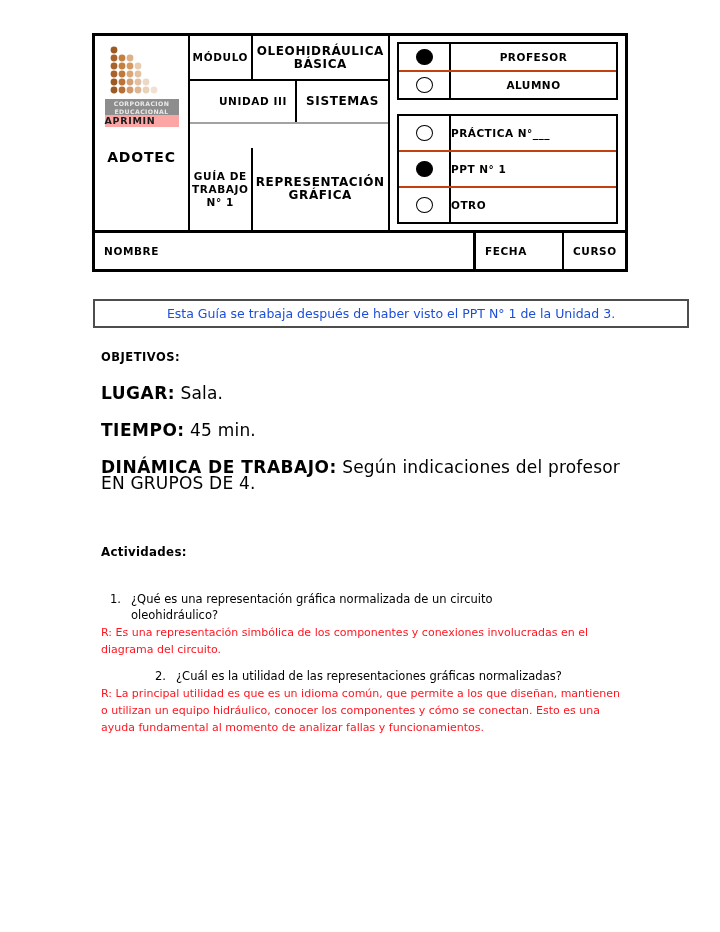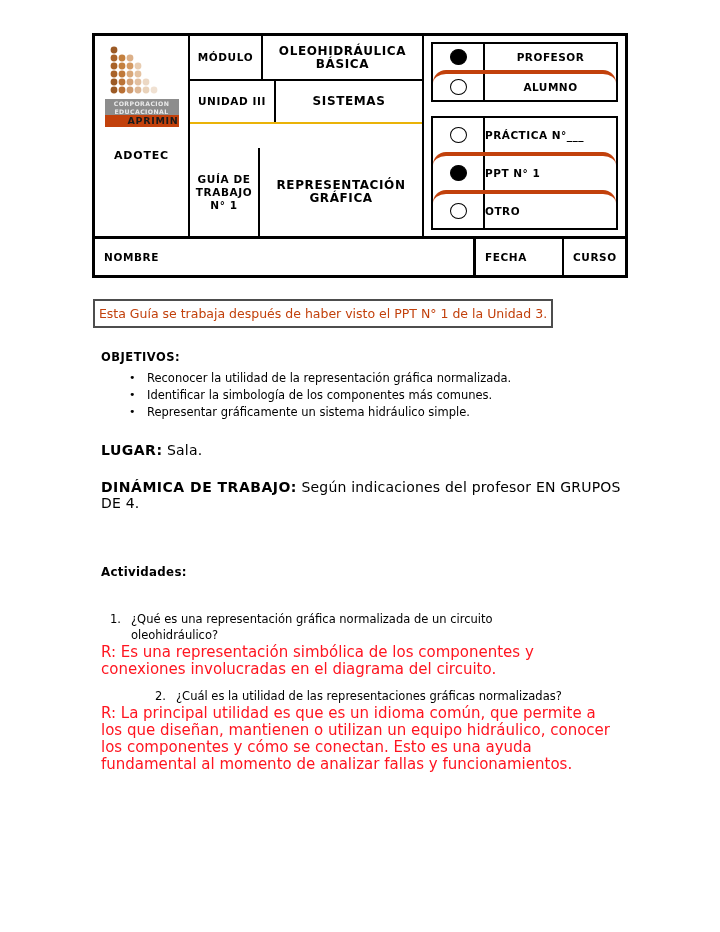--- a/index.html
+++ b/index.html
@@ -67,49 +67,49 @@
     color: #e9e9e9;
     font-size: 6.2px;
     font-weight: bold;
     letter-spacing: 0.4px;
     line-height: 7.2px;
     text-align: center;
     font-family: "DejaVu Sans", sans-serif;
     padding: 1px 0 0 0;
   }
   .logo-aprimin {
-    background: #c2410c;
+    background: #fca5a5;
     color: #1b1b1b;
     font-size: 9.5px;
     font-weight: bold;
     letter-spacing: 0.7px;
     line-height: 11px;
-    text-align: right;
+    text-align: left;
     padding: 0 0 1px 0;
   }
   .adotec {
-    font-size: 11px;
+    font-size: 14px;
     font-weight: bold;
     letter-spacing: 0.8px;
     margin-top: 22px;
   }
 
   .ht-mid {
-    width: 234px;
+    width: 200px;
     box-sizing: border-box;
     border-right: 2px solid #000;
     display: flex;
     flex-direction: column;
   }
   .ht-row {
     display: flex;
     align-items: stretch;
   }
   .ht-row.r1 { height: 43px; border-bottom: 2px solid #000; }
-  .ht-row.r2 { height: 41px; border-bottom: 2px solid #eab308; }
+  .ht-row.r2 { height: 41px; border-bottom: 2px solid #a3a3a3; padding-left: 21px; }
   .ht-row.r3 { flex: 1 1 auto; margin-top: 24px; }
   .ht-cell-l {
     width: 86px;
     box-sizing: border-box;
     border-right: 2px solid #000;
     display: flex;
     align-items: center;
     justify-content: center;
     text-align: center;
     font-size: 10.5px;
@@ -145,21 +145,21 @@
   .chk-table {
     border: 2px solid #000;
     box-sizing: border-box;
   }
   .chk-table.second { margin-top: 14px; }
   .chk-row {
     display: flex;
     align-items: stretch;
     min-height: 26px;
   }
-  .chk-row + .chk-row { border-top: 4px solid #c2410c; border-radius: 13px; }
+  .chk-row + .chk-row { border-top: 2px solid #c2410c; }
   .chk-box {
     width: 52px;
     box-sizing: border-box;
     border-right: 2px solid #000;
     display: flex;
     align-items: center;
     justify-content: center;
   }
   .dot {
     width: 17px;
@@ -199,29 +199,29 @@
   }
   .nb-nombre { width: 381px; border-right: 3px solid #000; }
   .nb-fecha  { width: 88px;  border-right: 2px solid #000; }
   .nb-curso  { flex: 1 1 auto; }
 
   
   .instr-box {
     position: absolute;
     left: 93px;
     top: 299px;
-    width: 460px;
+    width: 596px;
     height: 29px;
     box-sizing: border-box;
     border: 2px solid #4d4d4d;
     display: flex;
     align-items: center;
     justify-content: center;
     font-size: 12.5px;
-    color: #c2410c;
+    color: #1d4ed8;
   }
 
   
   .body-area {
     position: absolute;
     left: 101px;
     top: 350px;
     width: 530px;
   }
   .lbl-bold {
@@ -242,21 +242,21 @@
   }
   .obj-list li::before {
     content: "\2022";
     position: absolute;
     left: -18px;
     top: -1px;
     font-size: 11px;
   }
   .kv-line {
     margin-top: 21px;
-    font-size: 14px;
+    font-size: 17px;
     line-height: 16px;
   }
   .kv-line .k {
     font-weight: bold;
     letter-spacing: 0.5px;
   }
   .kv-line .v { letter-spacing: 0.2px; }
 
   .act-title {
     margin-top: 54px;
@@ -276,21 +276,21 @@
     flex: 0 0 30px;
     text-align: right;
     padding-right: 10px;
     box-sizing: border-box;
   }
   .q-text { flex: 1 1 auto; max-width: 392px; }
   .q-indent { padding-left: 45px; }
 
   .answer {
     color: #ff1520;
-    font-size: 15px;
+    font-size: 11px;
     line-height: 17px;
     margin-top: 1px;
     max-width: 520px;
   }
   .gap-1 { height: 32px; }
   .gap-2 { height: 10px; }
 </style>
 </head>
 <body>
 
@@ -406,31 +406,30 @@
         <span>CURSO</span>
       </div>
     </div>
   </div>
 
   <div class="instr-box">Esta Guía se trabaja después de haber visto el PPT N° 1 de la Unidad 3.</div>
 
   <div class="body-area">
 
     <div class="lbl-bold">OBJETIVOS:</div>
-    <ul class="obj-list">
-      <li>Reconocer la utilidad de  la representación gráfica normalizada.</li>
-      <li>Identificar la simbología de los componentes más comunes.</li>
-      <li>Representar gráficamente un sistema hidráulico simple.</li>
-    </ul>
 
     <div class="kv-line">
       <span class="k">LUGAR:</span>
       <span class="v">Sala.</span>
     </div>
 
+    <div class="kv-line">
+      <span class="k">TIEMPO:</span>
+      <span class="v">45 min.</span>
+    </div>
 
     <div class="kv-line">
       <span class="k">DINÁMICA DE TRABAJO:</span>
       <span class="v">Según indicaciones del profesor EN GRUPOS DE 4.</span>
     </div>
 
     <div class="act-title">Actividades:</div>
 
     <div class="gap-1"></div>
 

